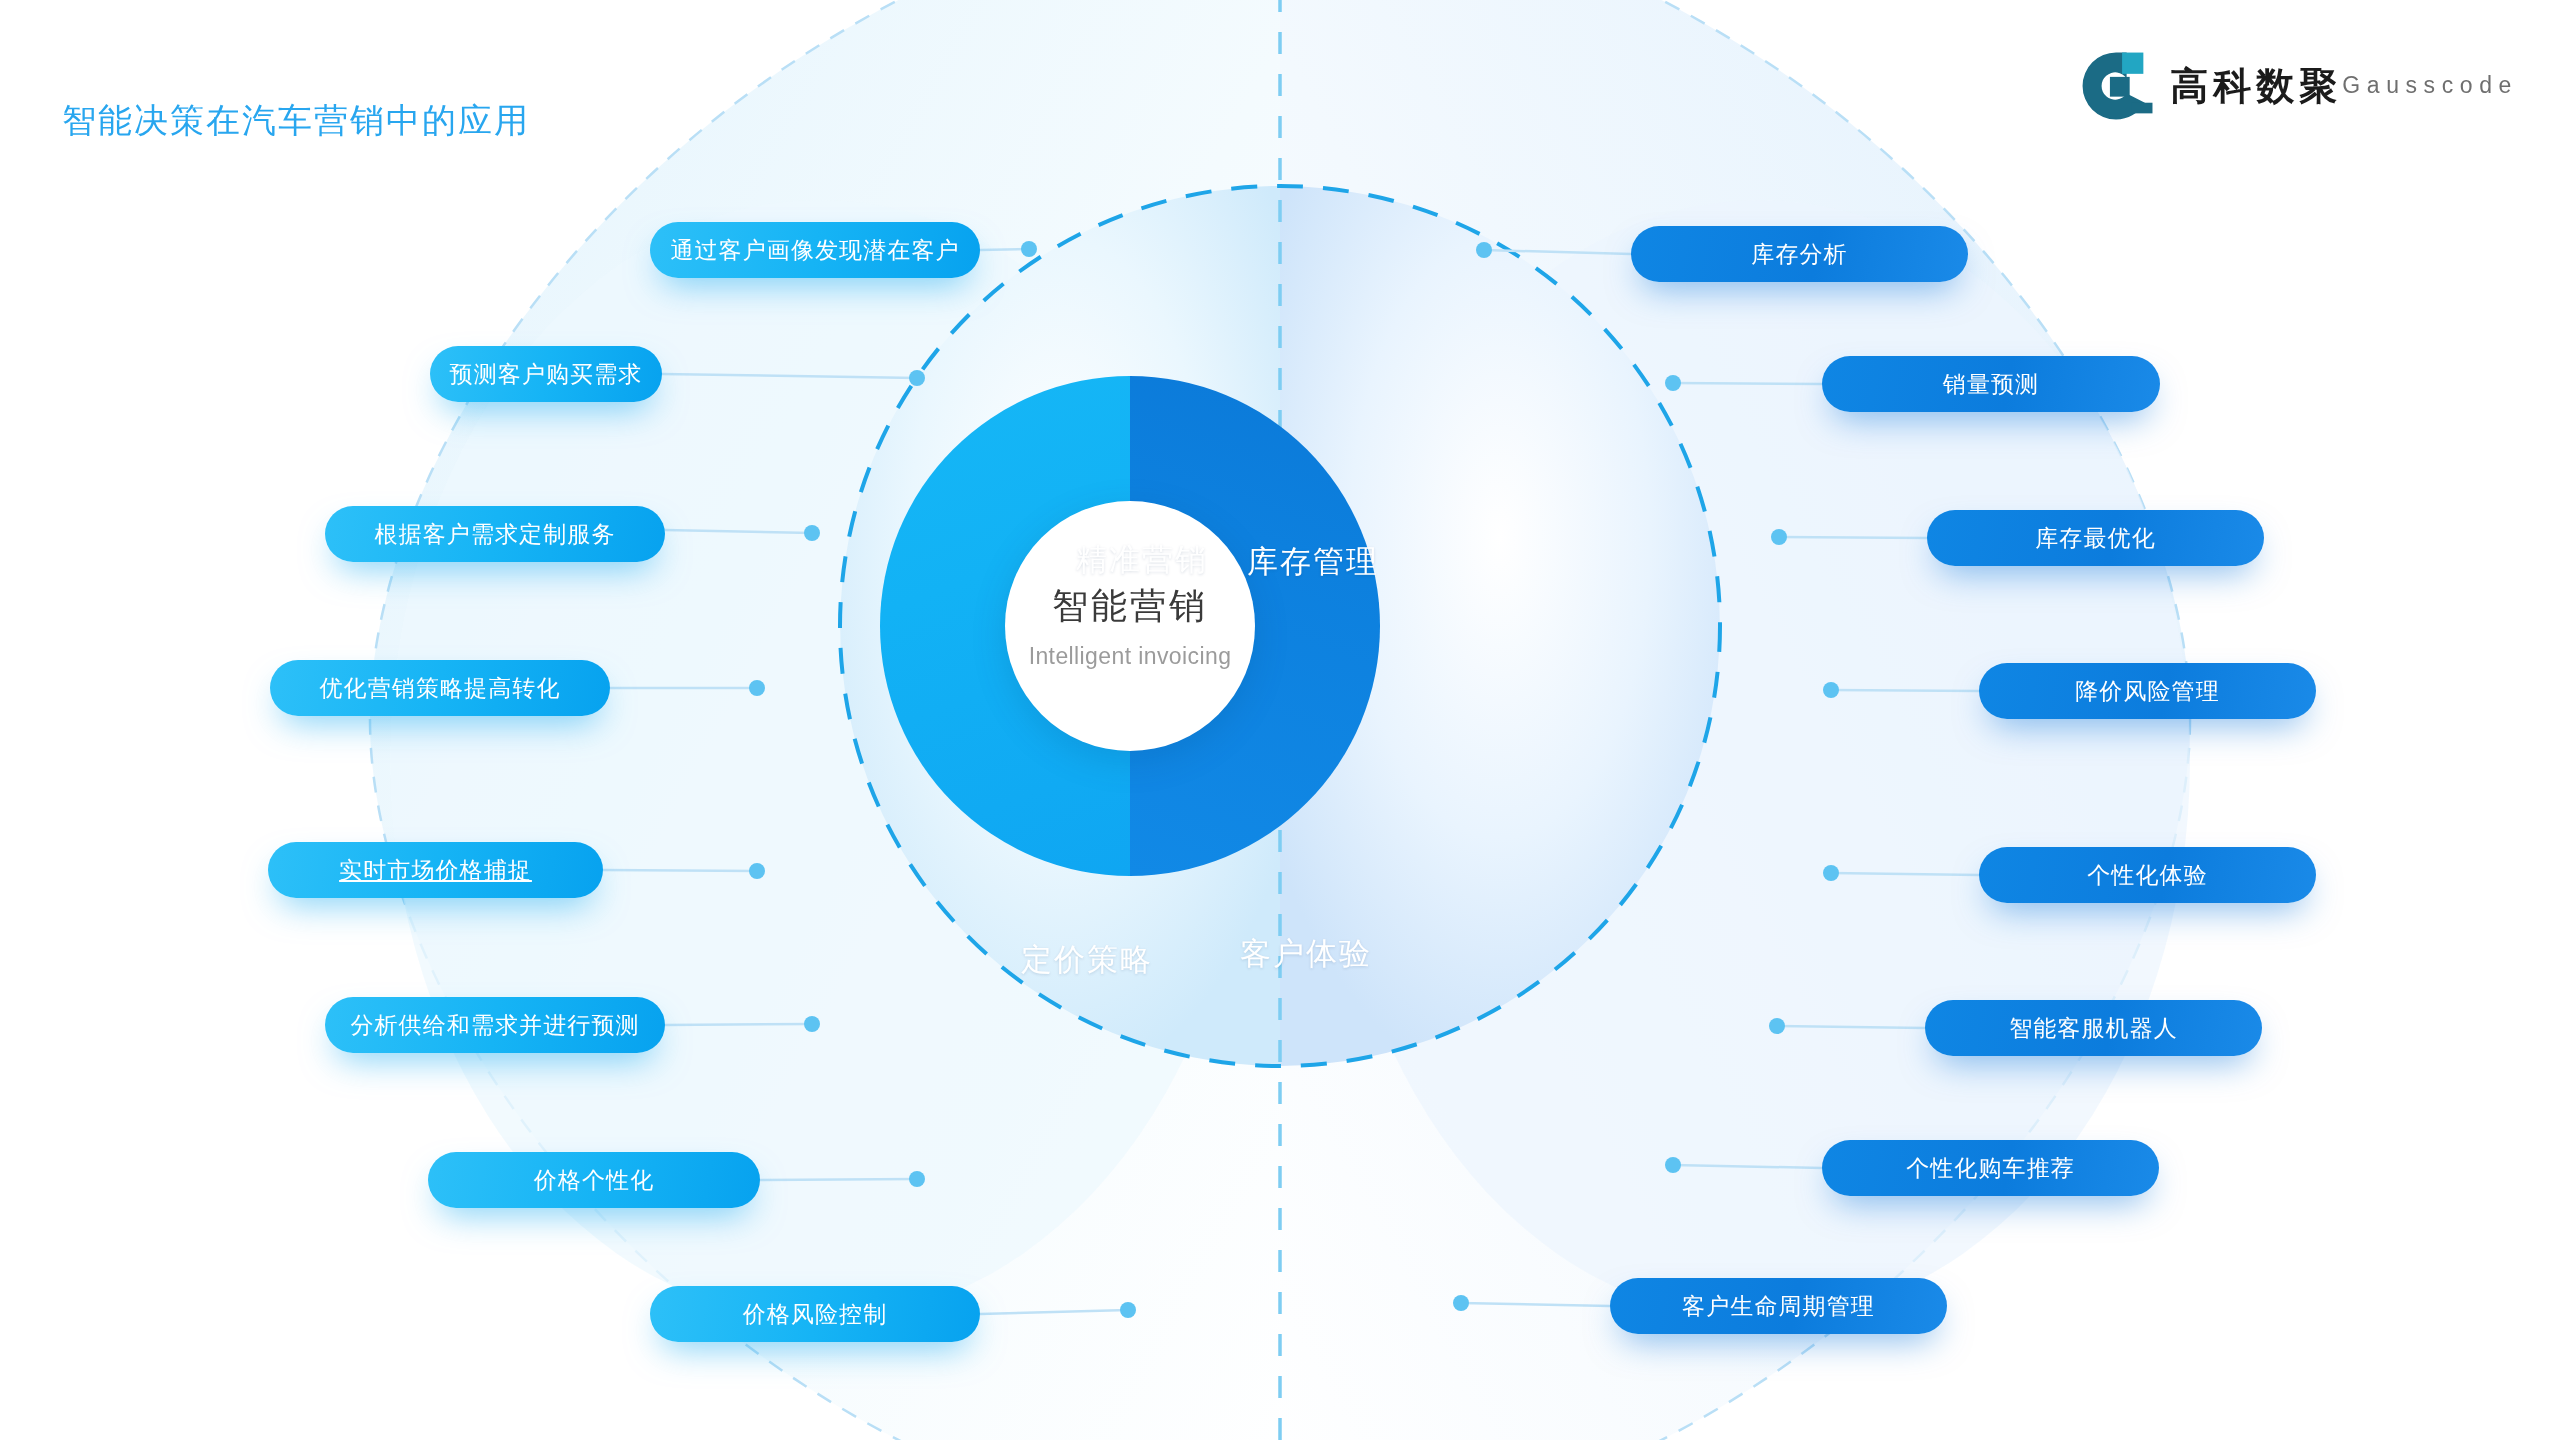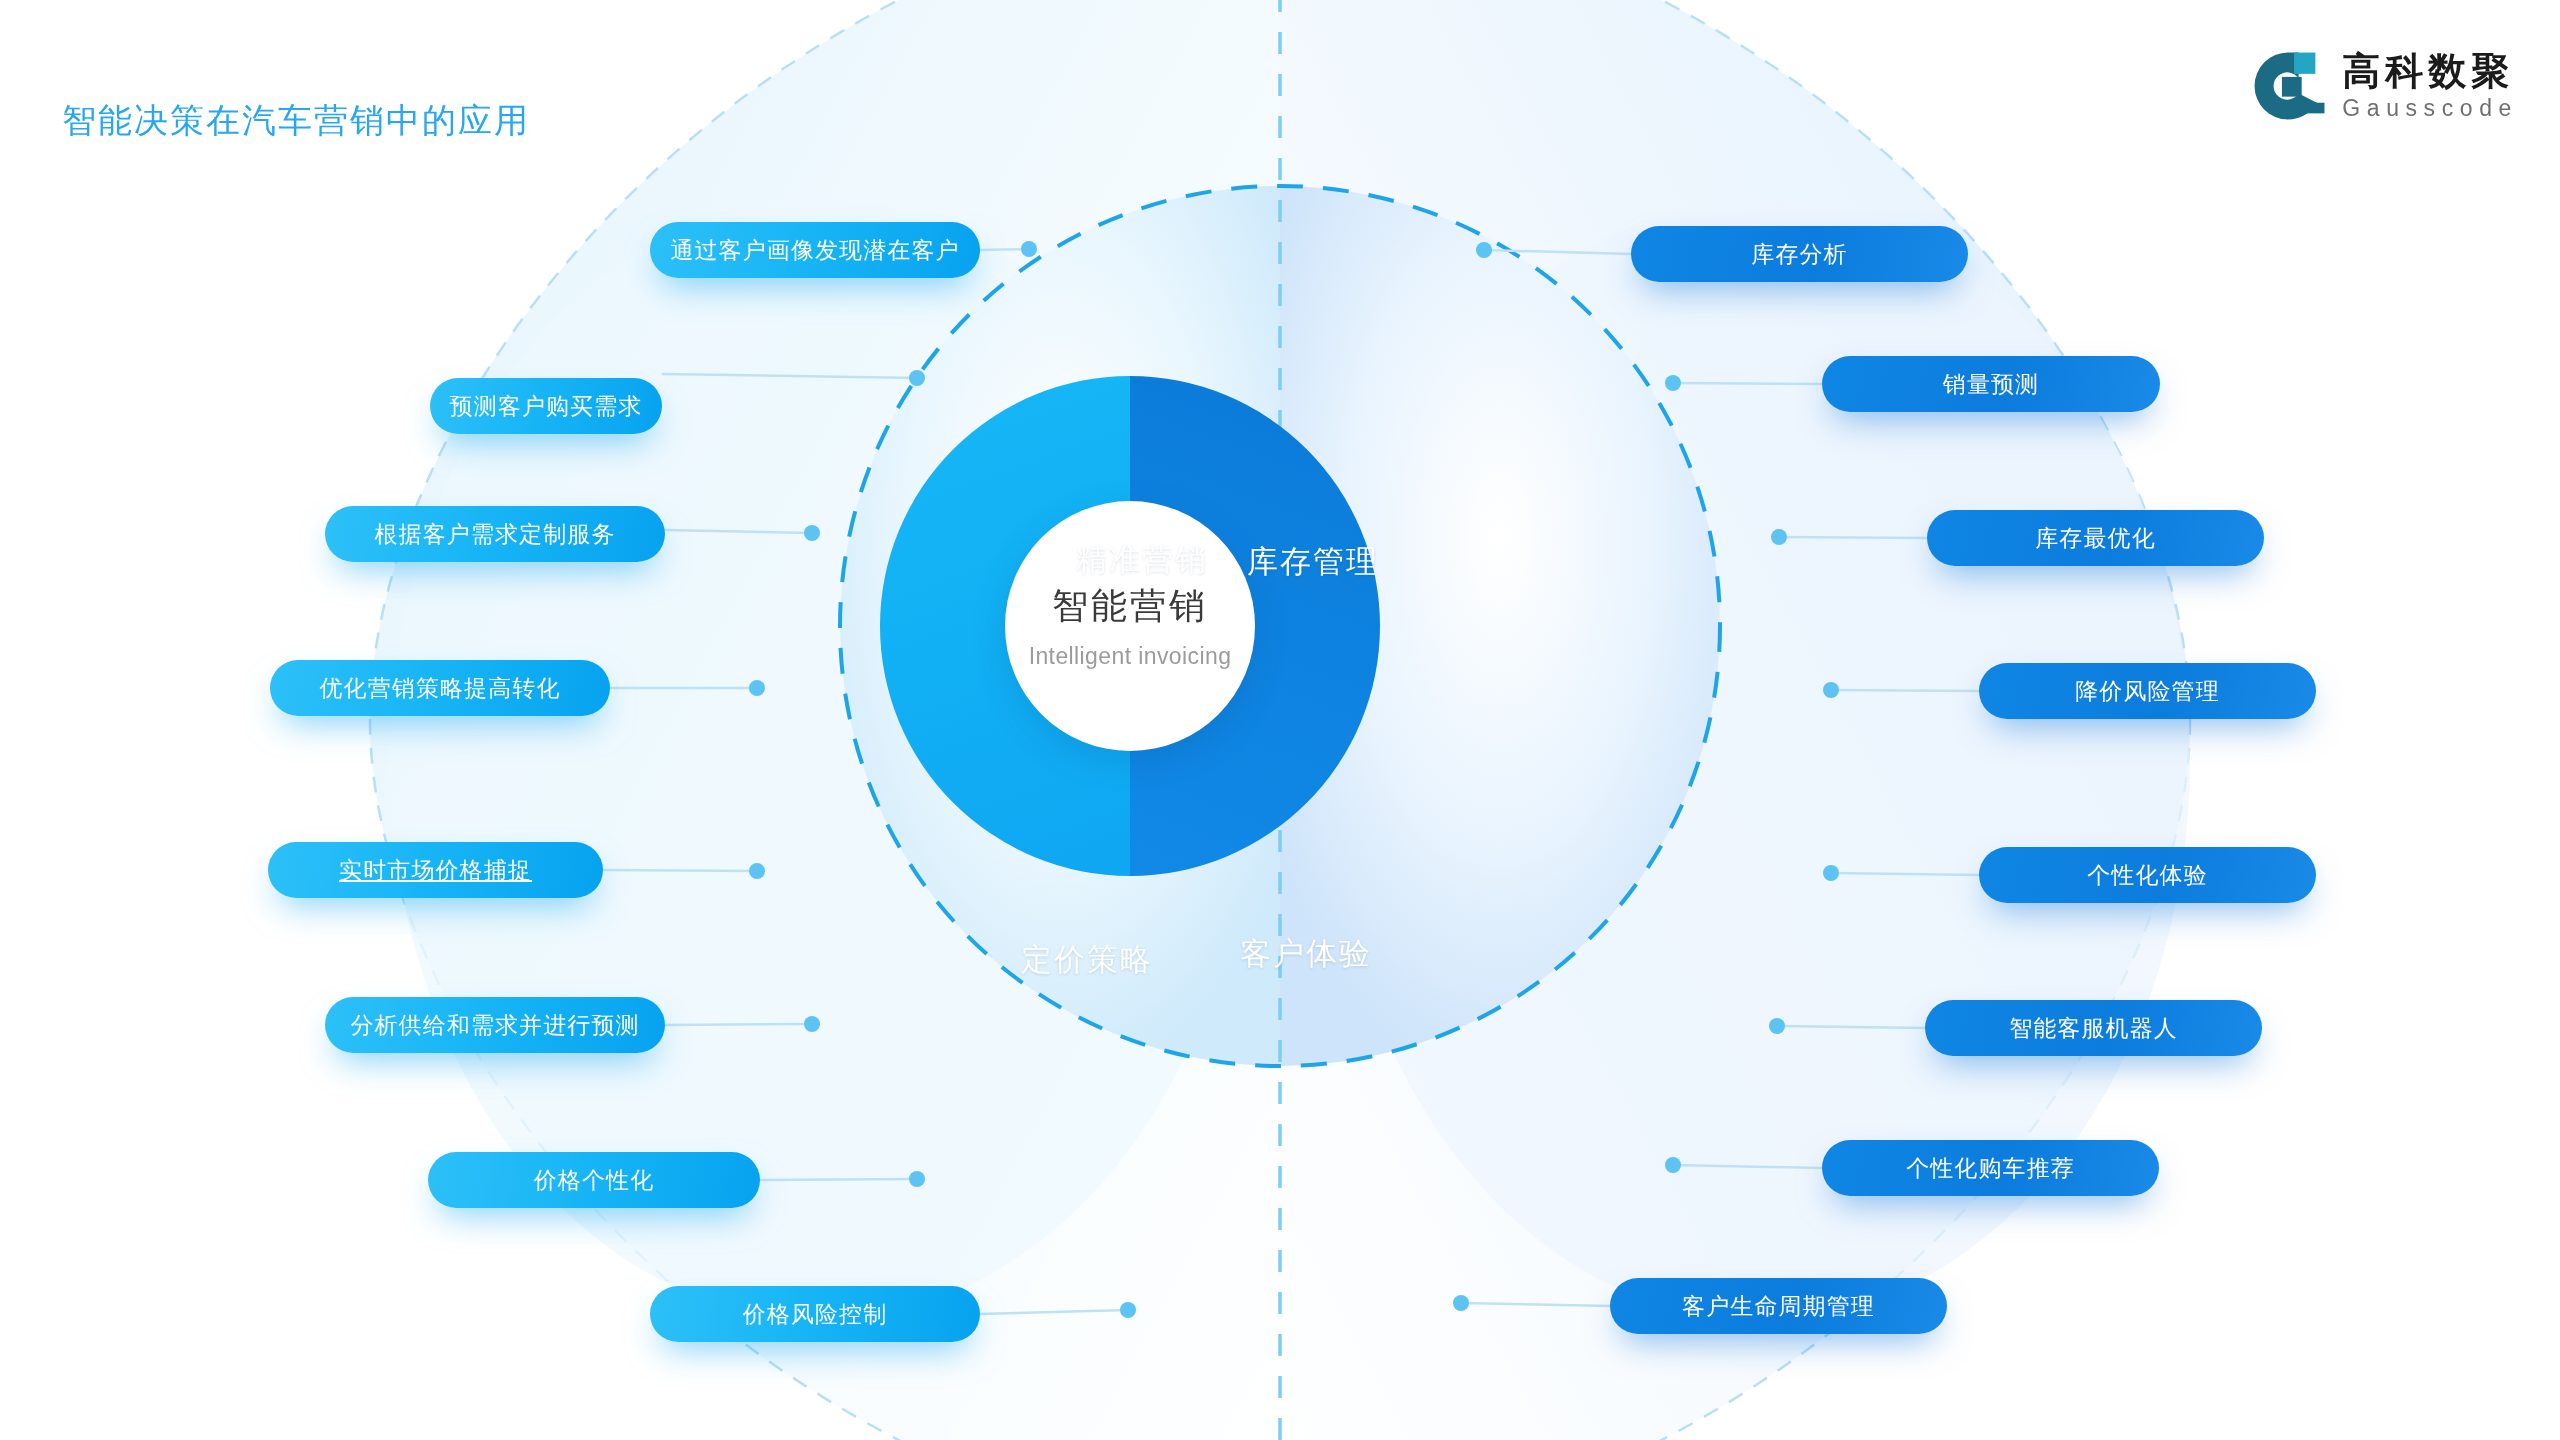--- a/index.html
+++ b/index.html
@@ -40,21 +40,21 @@
 
   #brand-logo {
     position: absolute;
     right: 42px;
     top: 48px;
     display: flex;
     align-items: center;
     gap: 16px;
   }
   #brand-mark { width: 76px; height: 76px; display:block; }
-  .brand-text { display: flex; flex-direction: column; line-height: 1; }
+  .brand-text { display: flex; flex-direction: row; line-height: 1; }
   .brand-cn {
     font-size: 38px;
     color: #1b1b1b;
     letter-spacing: 5px;
     font-weight: 700;
   }
   .brand-en {
     font-size: 23px;
     color: #6f6f6f;
     letter-spacing: 6.6px;
@@ -262,21 +262,21 @@
     </div>
   </div>
 
   <div class="quad-label" id="quad-tl">精准营销</div>
   <div class="quad-label" id="quad-tr">库存管理</div>
   <div class="quad-label" id="quad-bl">定价策略</div>
   <div class="quad-label" id="quad-br">客户体验</div>
 
   <div id="pill-layer">
       <div class="pill left" style="left: 650px; top: 222px; width: 330px;">通过客户画像发现潜在客户</div>
-      <div class="pill left" style="left: 430px; top: 346px; width: 232px; margin-top: 32px;">预测客户购买需求</div>
+      <div class="pill left" style="left: 430px; top: 346px; width: 232px;">预测客户购买需求</div>
       <div class="pill left" style="left: 325px; top: 506px; width: 340px;">根据客户需求定制服务</div>
       <div class="pill left" style="left: 270px; top: 660px; width: 340px;">优化营销策略提高转化</div>
       <div class="pill left" style="left: 268px; top: 842px; width: 335px; text-decoration: underline;">实时市场价格捕捉</div>
       <div class="pill left" style="left: 325px; top: 997px; width: 340px;">分析供给和需求并进行预测</div>
       <div class="pill left" style="left: 428px; top: 1152px; width: 332px;">价格个性化</div>
       <div class="pill left" style="left: 650px; top: 1286px; width: 330px;">价格风险控制</div>
       <div class="pill right" style="left: 1631px; top: 226px; width: 337px;">库存分析</div>
       <div class="pill right" style="left: 1822px; top: 356px; width: 338px;">销量预测</div>
       <div class="pill right" style="left: 1927px; top: 510px; width: 337px;">库存最优化</div>
       <div class="pill right" style="left: 1979px; top: 663px; width: 337px;">降价风险管理</div>

